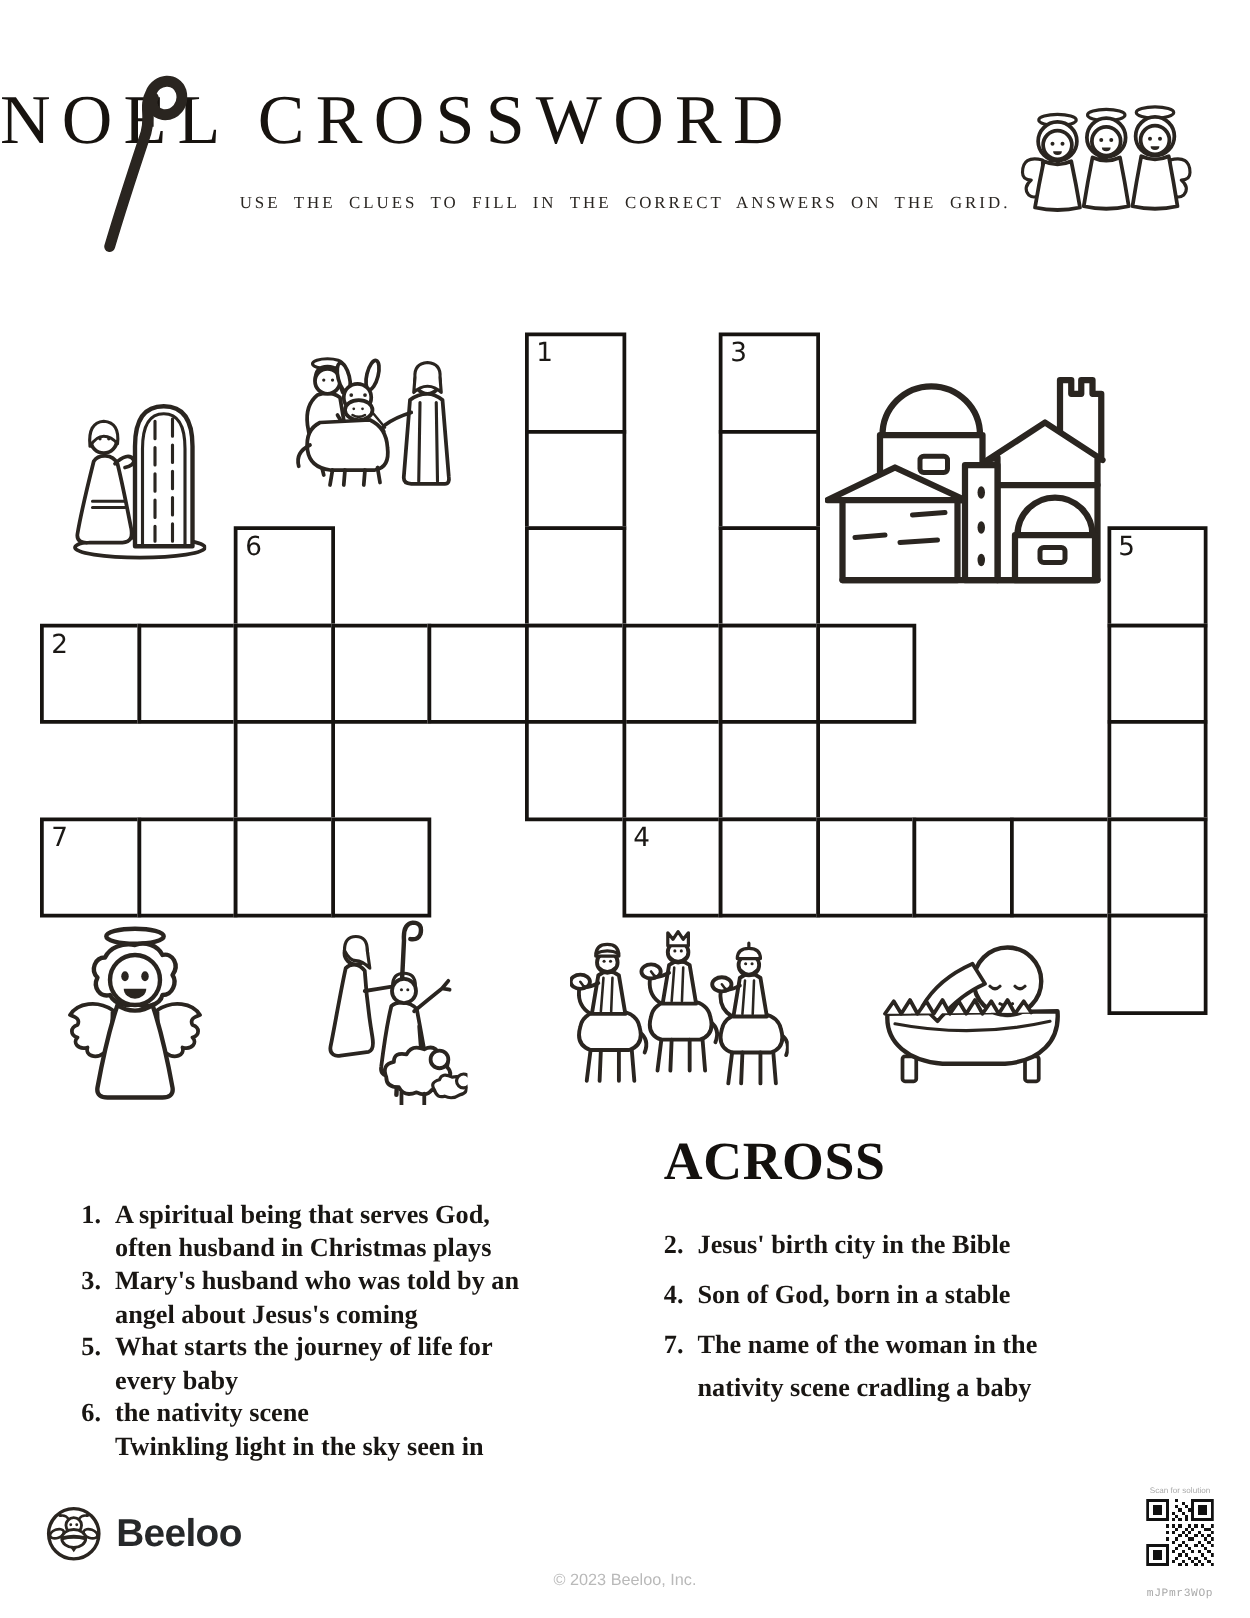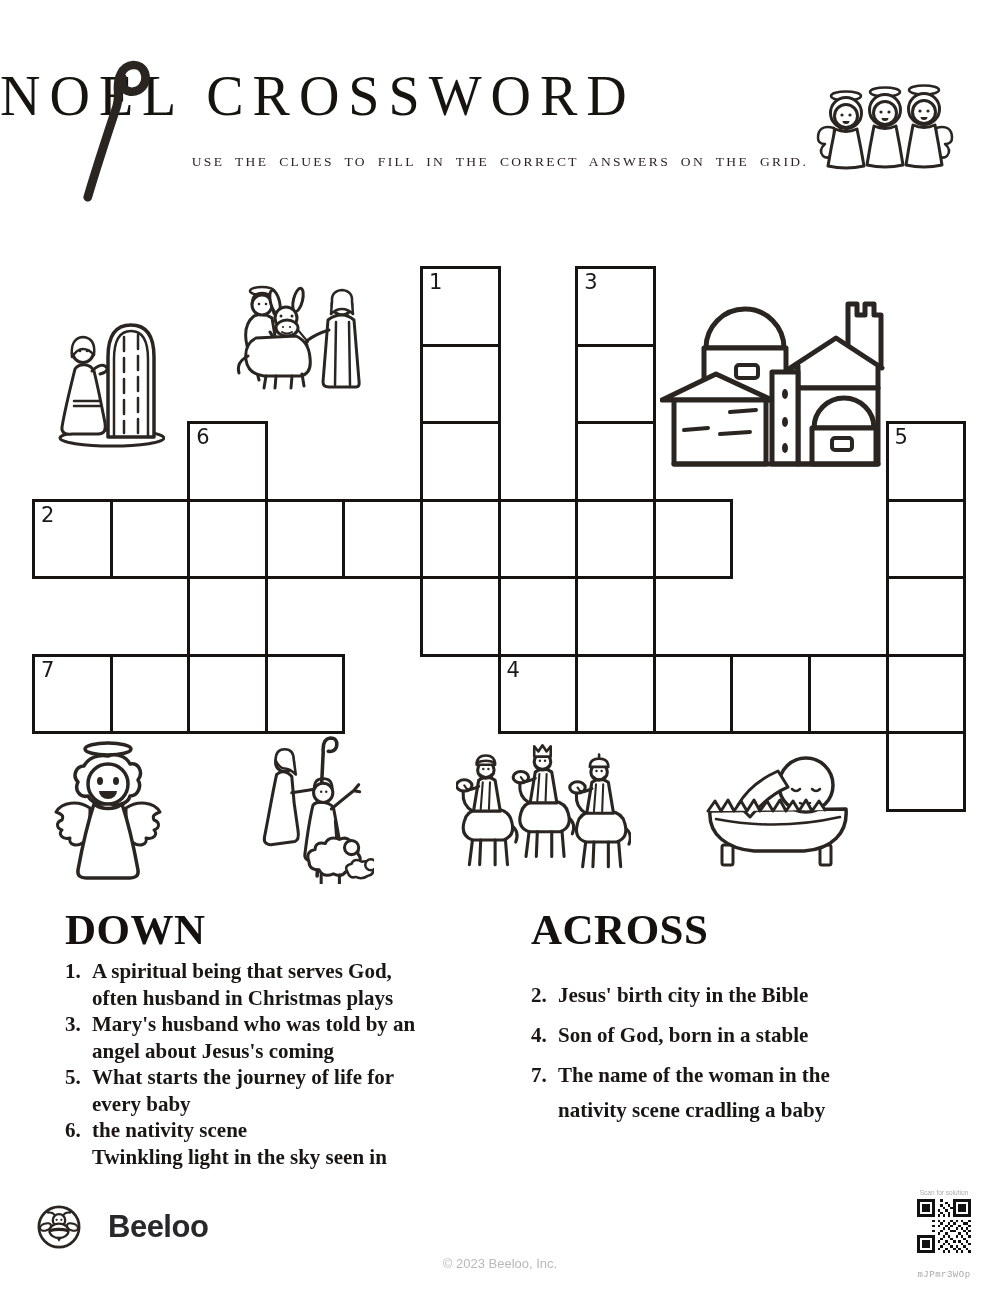--- a/index.html
+++ b/index.html
@@ -23,21 +23,21 @@
   .f{fill:#2a2520;stroke:none;}
   
   .clue-head{position:absolute;font-size:43px;font-weight:700;letter-spacing:.5px;color:#14110e;}
   .clues{position:absolute;font-size:21px;font-weight:700;line-height:26.5px;color:#191613;}
   .clues.across{line-height:28px;}
   .clue{position:relative;padding-left:27px;}
   .clues.across .clue{margin-bottom:12px;}
   .cnum{position:absolute;left:0;top:0;}
   .cline{display:block;}
   
-  .logo{position:absolute;left:36px;top:1204px;display:flex;align-items:center;gap:26px;}
+  .logo{position:absolute;left:36px;top:1204px;display:flex;align-items:center;gap:11px;}
   .brand{font-family:"Liberation Sans","DejaVu Sans",sans-serif;font-weight:700;
          font-size:31px;color:#26282a;letter-spacing:-0.5px;}
   .copyright{position:absolute;left:0;right:0;top:1256px;text-align:center;
              font-family:"Liberation Sans","DejaVu Sans",sans-serif;font-size:13px;color:#b9b9b9;}
   .qrblock{position:absolute;left:908px;top:1189px;width:72px;text-align:center;
            font-family:"Liberation Sans","DejaVu Sans",sans-serif;}
   .qrcap{font-size:6.5px;color:#ababab;margin-bottom:3px;}
   .qrcode{font-size:9px;color:#a9a9a9;margin-top:17px;letter-spacing:.5px;font-family:Liberation Mono, monospace;}
 </style>
 </head>
@@ -268,21 +268,20 @@
     <rect class="sf" stroke-width="3" x="28" y="98" width="11" height="20" rx="2"></rect>
     <rect class="sf" stroke-width="3" x="126" y="98" width="11" height="20" rx="2"></rect>
     <path class="sf" stroke-width="3.5" d="M16 64 C14 88 34 102 60 104 L110 104 C138 102 154 86 152 62 Z"></path>
     <circle class="sf" stroke-width="3.5" cx="112" cy="38" r="27"></circle>
     <path class="s" stroke-width="2.5" d="M98 42 Q102 46 106 42 M118 42 Q122 46 126 42 M106 56 Q111 59 116 56"></path>
     <path class="sf" stroke-width="3" d="M84 24 C66 32 52 44 44 58 L56 70 C66 58 80 46 94 40 Z"></path>
     <path class="sf" stroke-width="3" d="M14 64 l7 -10 l6 10 l7 -11 l6 11 l7 -10 l6 10 l7 -11 l6 11 l7 -10 l6 10 l7 -11 l6 11 l7 -10 l6 10 l7 -11 l6 11 l7 -10 l6 9"></path>
     <path class="s" stroke-width="2.5" d="M22 72 Q84 84 146 70"></path>
   </svg>
 
-  <div class="clue-head" style="left:65px;top:905px">DOWN</div>
   <div class="clues" style="left:65px;top:958px;width:430px">
     <div class="clue">
       <span class="cnum">1.</span>
       <span class="cline">A spiritual being that serves God,</span>
       <span class="cline">often husband in Christmas plays</span>
     </div>
     <div class="clue">
       <span class="cnum">3.</span>
       <span class="cline">Mary's husband who was told by an</span>
       <span class="cline">angel about Jesus's coming</span>

